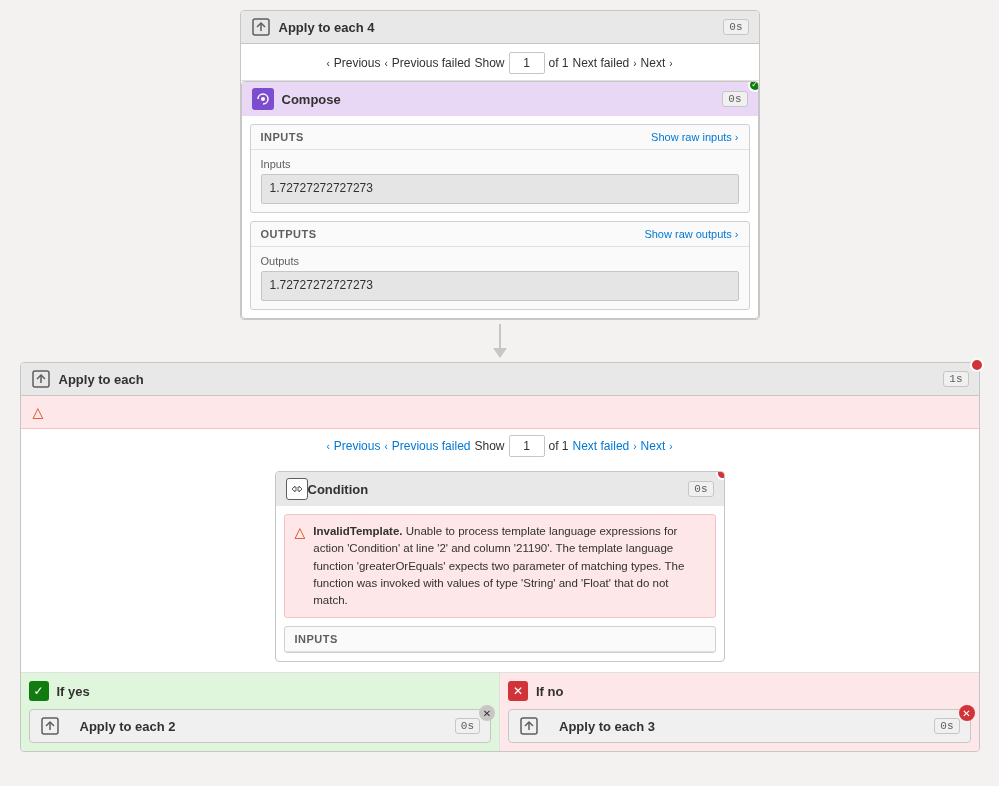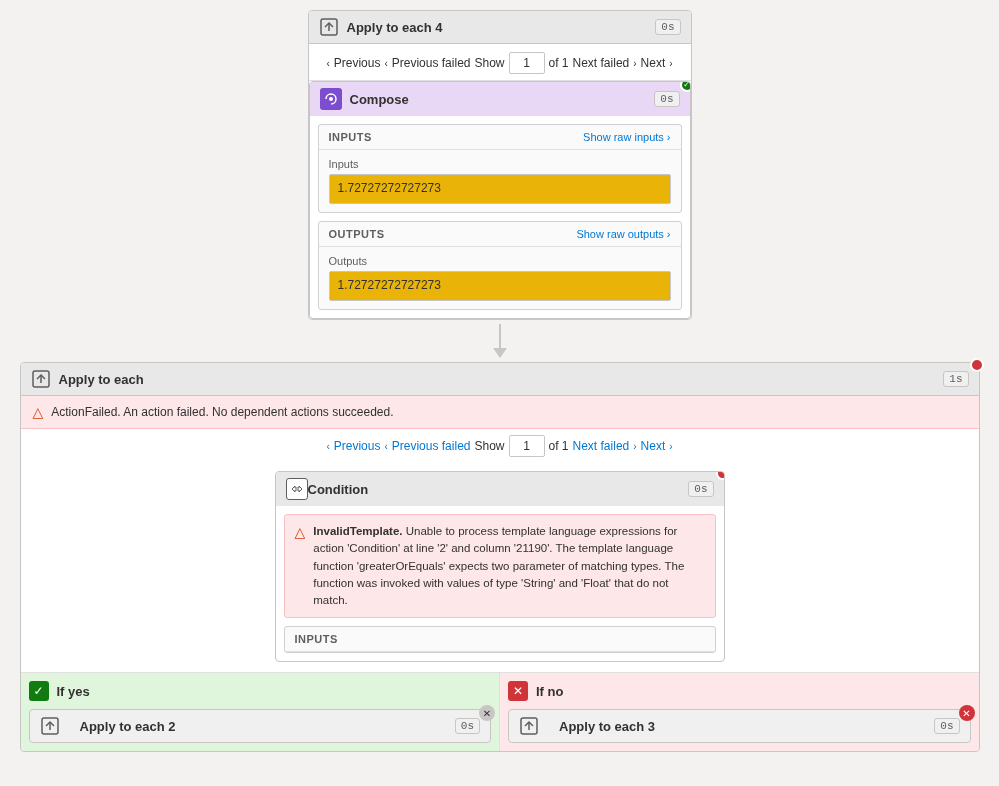--- a/index.html
+++ b/index.html
@@ -18,21 +18,21 @@
       align-items: center;
       padding: 10px 0 20px 0;
       background: #f3f2f1;
     }
 
     
     .outer-block {
       background: #fff;
       border: 1.5px solid #c8c6c4;
       border-radius: 4px;
-      width: 384px;
+      width: 520px;
       margin-bottom: 0;
     }
 
     .outer-block-header {
       display: flex;
       align-items: center;
       justify-content: space-between;
       background: #e8e8e8;
       border-bottom: 1px solid #c8c6c4;
       padding: 6px 10px;
@@ -196,21 +196,21 @@
       color: #605e5c;
       margin-bottom: 4px;
     }
 
     .field-value-box {
       border: 1px solid #c8c6c4;
       border-radius: 2px;
       padding: 6px 8px;
       font-size: 12px;
       color: #323130;
-      background: #eab308;
+      background: #e5e5e5;
       min-height: 30px;
     }
 
     
     .connector {
       display: flex;
       flex-direction: column;
       align-items: center;
       margin: 4px 0;
     }
@@ -569,21 +569,20 @@
           <path d="M6 10 L10 6 L14 10" stroke="#605e5c" stroke-width="1.5" fill="none"></path>
           <path d="M10 6 L10 14" stroke="#605e5c" stroke-width="1.5"></path>
         </svg>
         <span class="block-title">Apply to each</span>
       </div>
       <span class="block-badge">1s</span>
     </div>
 
     <div class="action-failed-bar">
       <span class="warning-icon-sm">△</span>
-      <span>ActionFailed. An action failed. No dependent actions succeeded.</span>
     </div>
 
     <div class="pagination-bar-2">
       <span class="chevron">‹</span>
       <span class="pagination-link">Previous</span>
       <span class="chevron">‹</span>
       <span class="pagination-link">Previous failed</span>
       <span>Show</span>
       <input class="pagination-input" value="1" style="">
       <span>of 1</span>

